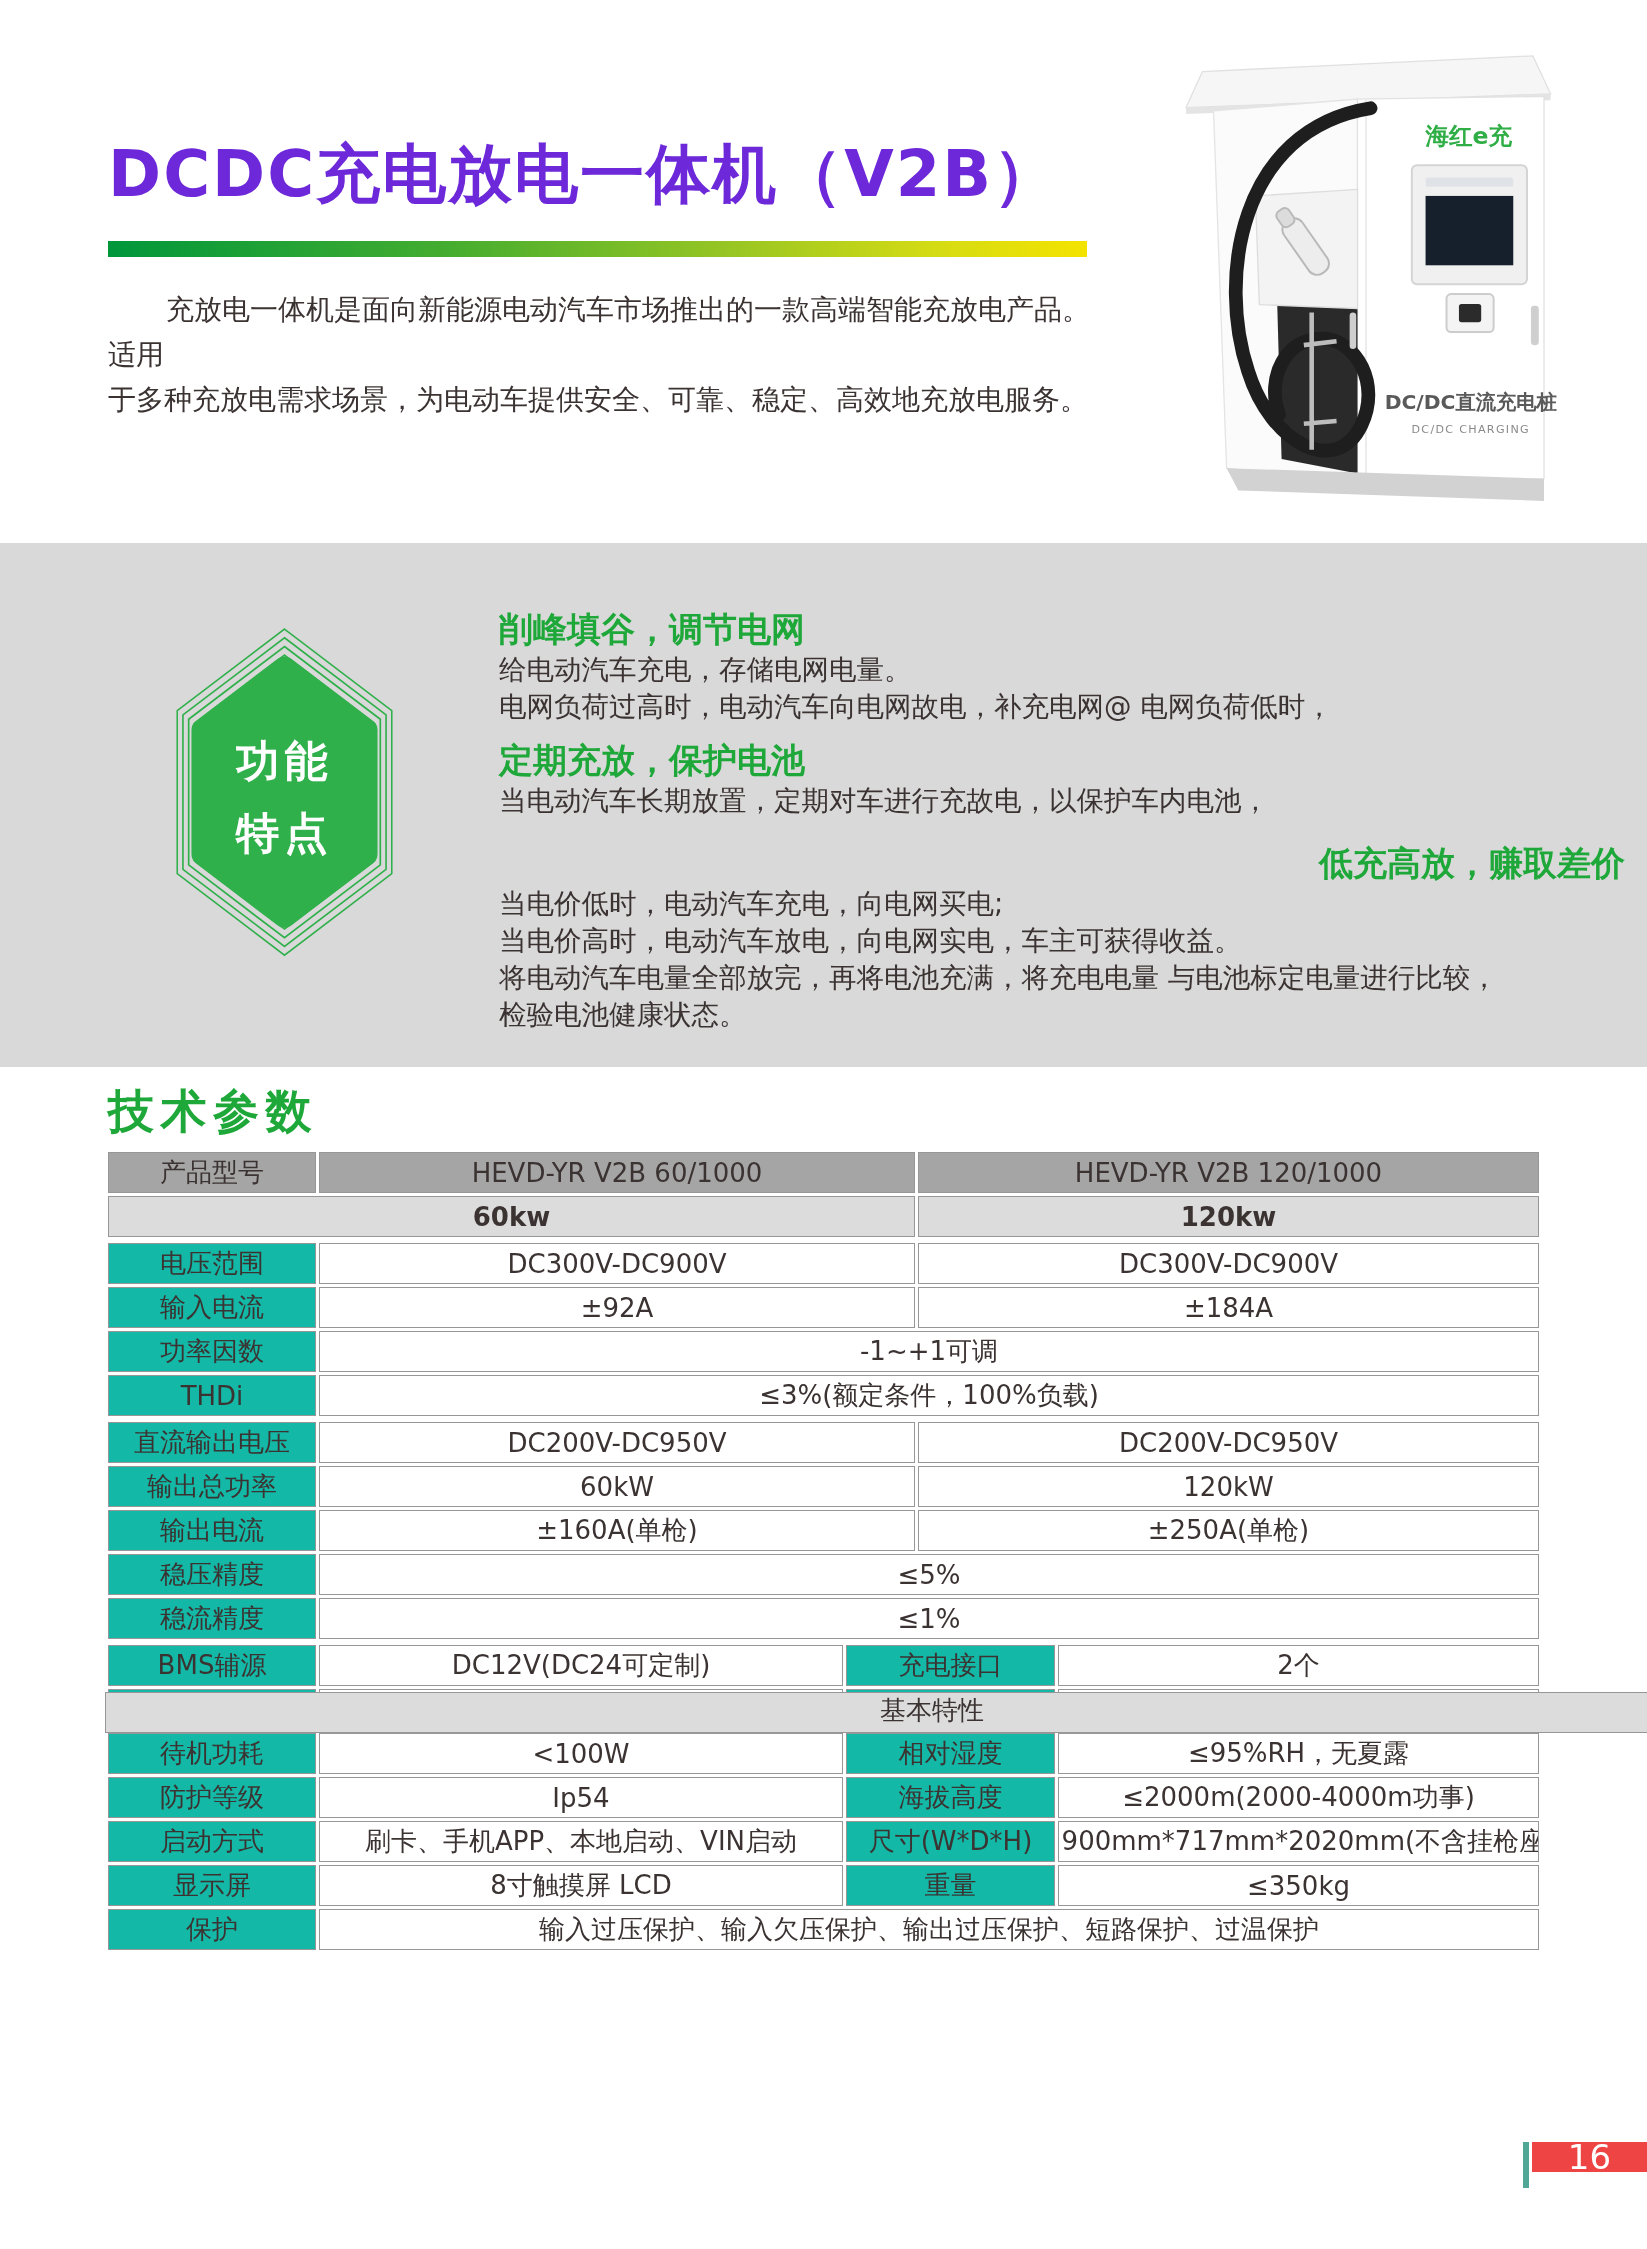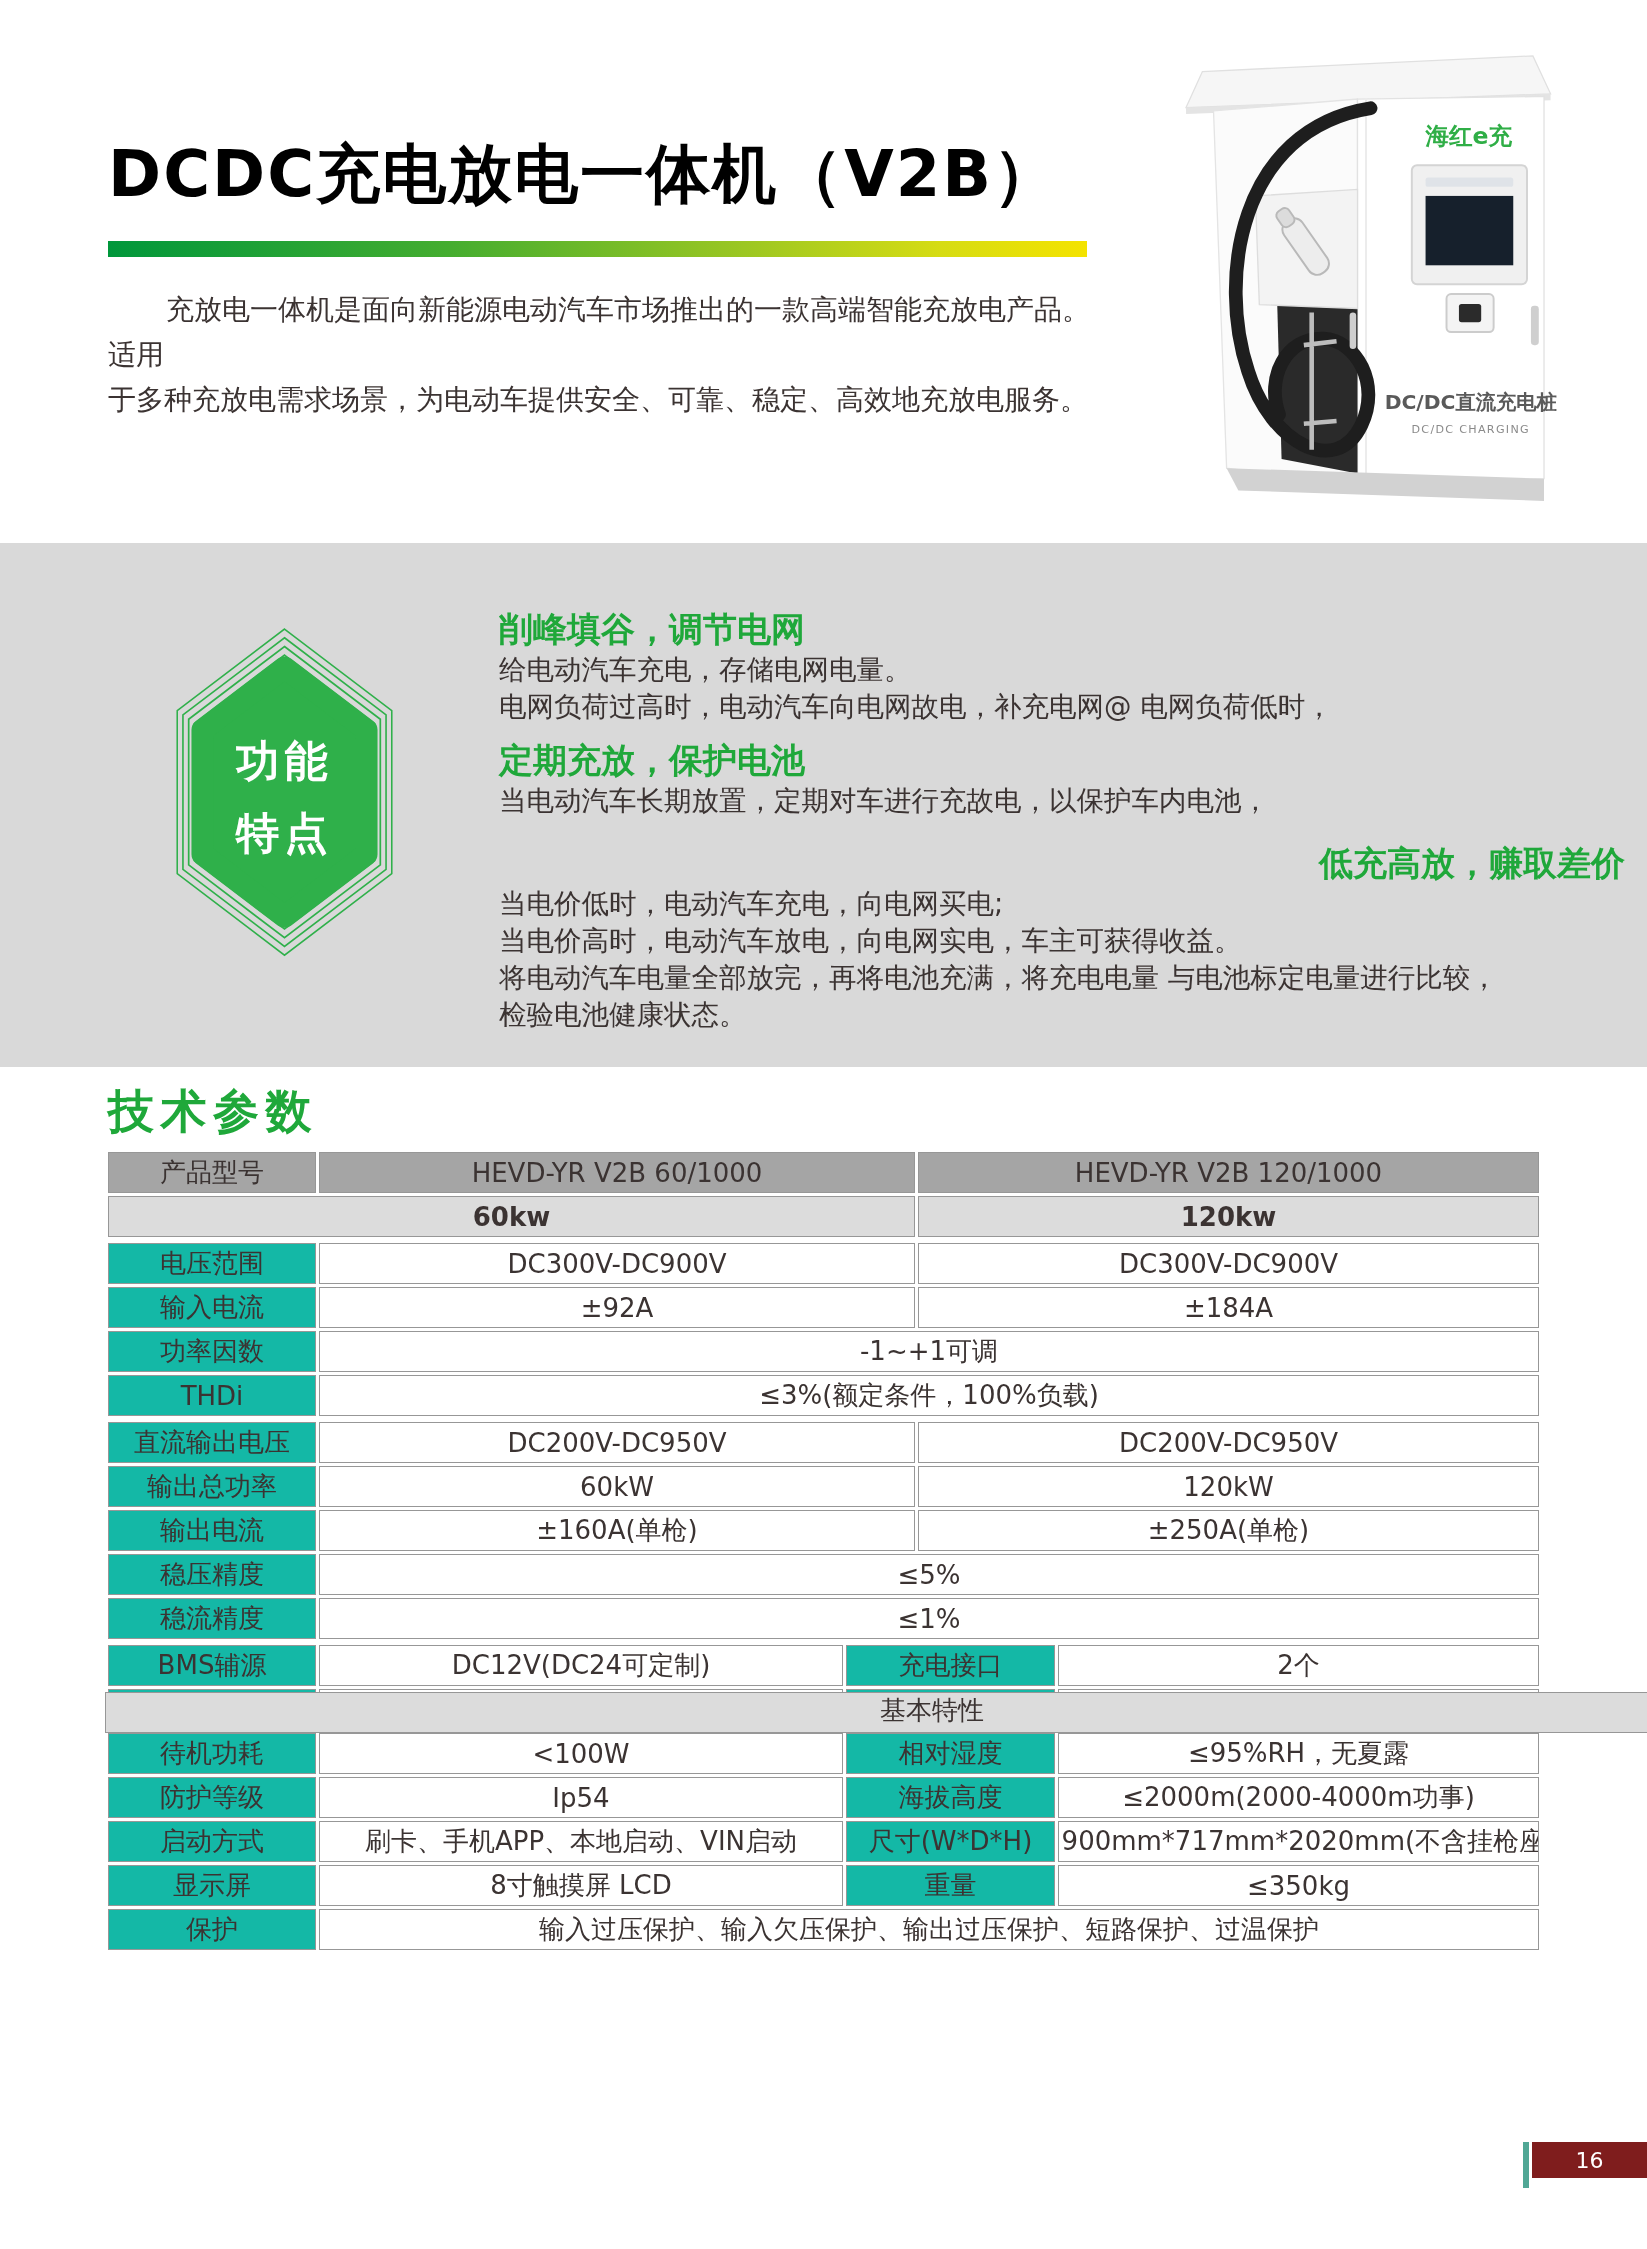--- a/index.html
+++ b/index.html
@@ -1,20 +1,20 @@
 <!DOCTYPE html>
 <html style="font-size:10.5px"><head>
 <meta charset="utf-8">
 <style>
   html,body{margin:0;padding:0;background:#ffffff;}
   body{font-family:"DejaVu Sans","Liberation Sans",sans-serif;color:#3b3332;}
   .page{position:relative;width:1647px;height:2250px;background:#ffffff;overflow:hidden;}
 
   
-  .title{position:absolute;left:108px;top:131px;font-size:64px;font-weight:bold;color:#000000;letter-spacing:2px;white-space:nowrap;}
+  .title{position:absolute;left:108px;top:131px;font-size:64px;font-weight:bold;color:#6d28d9;letter-spacing:2px;white-space:nowrap;}
   .grad-bar{position:absolute;left:108px;top:241px;width:979px;height:16.4px;
     background:linear-gradient(90deg,#00973b 0%,#45ad2f 35%,#9cc722 65%,#d6dc13 85%,#f4e300 100%);}
   .intro{position:absolute;left:108px;top:287px;width:1002px;font-size:28px;line-height:45px;color:#3b3332;}
   .intro .l1{text-indent:58px;}
 
   
   .photo{position:absolute;left:1140px;top:31px;width:435px;height:500px;}
 
   
   .band{position:absolute;left:0;top:543px;width:1647px;height:524px;background:#d9d9d9;}
@@ -31,22 +31,22 @@
   table.specs td{box-sizing:content-box;height:39px;border:1.3px solid #979797;text-align:center;vertical-align:middle;
     font-size:26px;padding:0 2.6px;white-space:nowrap;overflow:hidden;}
   td.hdr{background:#a5a5a5;color:#3b3332;}
   td.label{background:#14b8a6;}
   td.band{background:#dcdcdc;}
   td.bandb{background:#dcdcdc;font-weight:bold;}
   td.val{background:#ffffff;}
 
   
   .pageno-accent{position:absolute;left:1523px;top:2142px;width:5.9px;height:46px;background:#50a795;}
-  .pageno{position:absolute;left:1532px;top:2142px;width:115px;height:36px;background:#7f1d1d;
-    color:#ffffff;font-size:22px;display:flex;align-items:center;justify-content:center;}
+  .pageno{position:absolute;left:1532px;top:2142px;width:115px;height:30px;background:#ef4444;
+    color:#ffffff;font-size:34px;display:flex;align-items:center;justify-content:center;}
 </style>
 </head>
 <body>
 
 <div class="page">
 
   <div class="title">DCDC充电放电一体机（V2B）</div>
   <div class="grad-bar"></div>
   <div class="intro">
     <div class="l1">充放电一体机是面向新能源电动汽车市场推出的一款高端智能充放电产品。适用</div>

